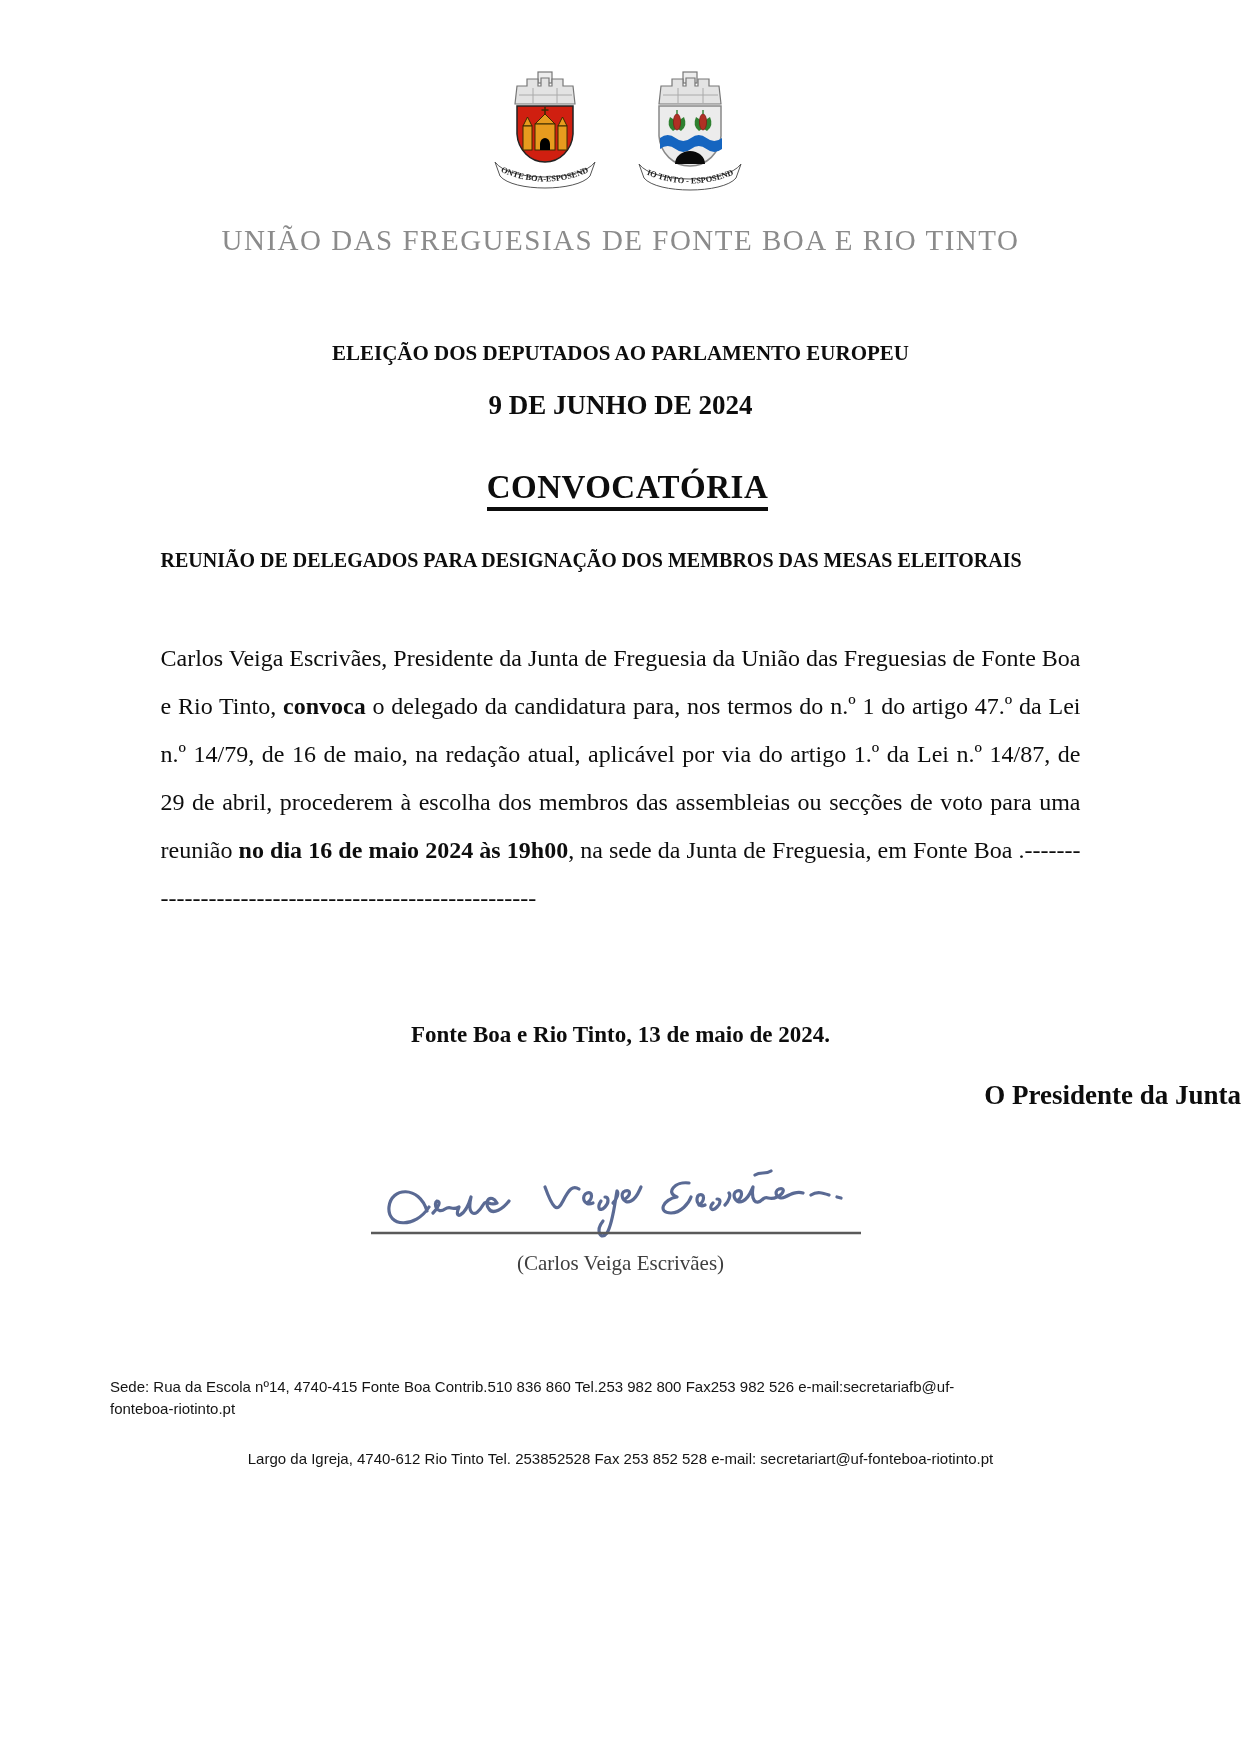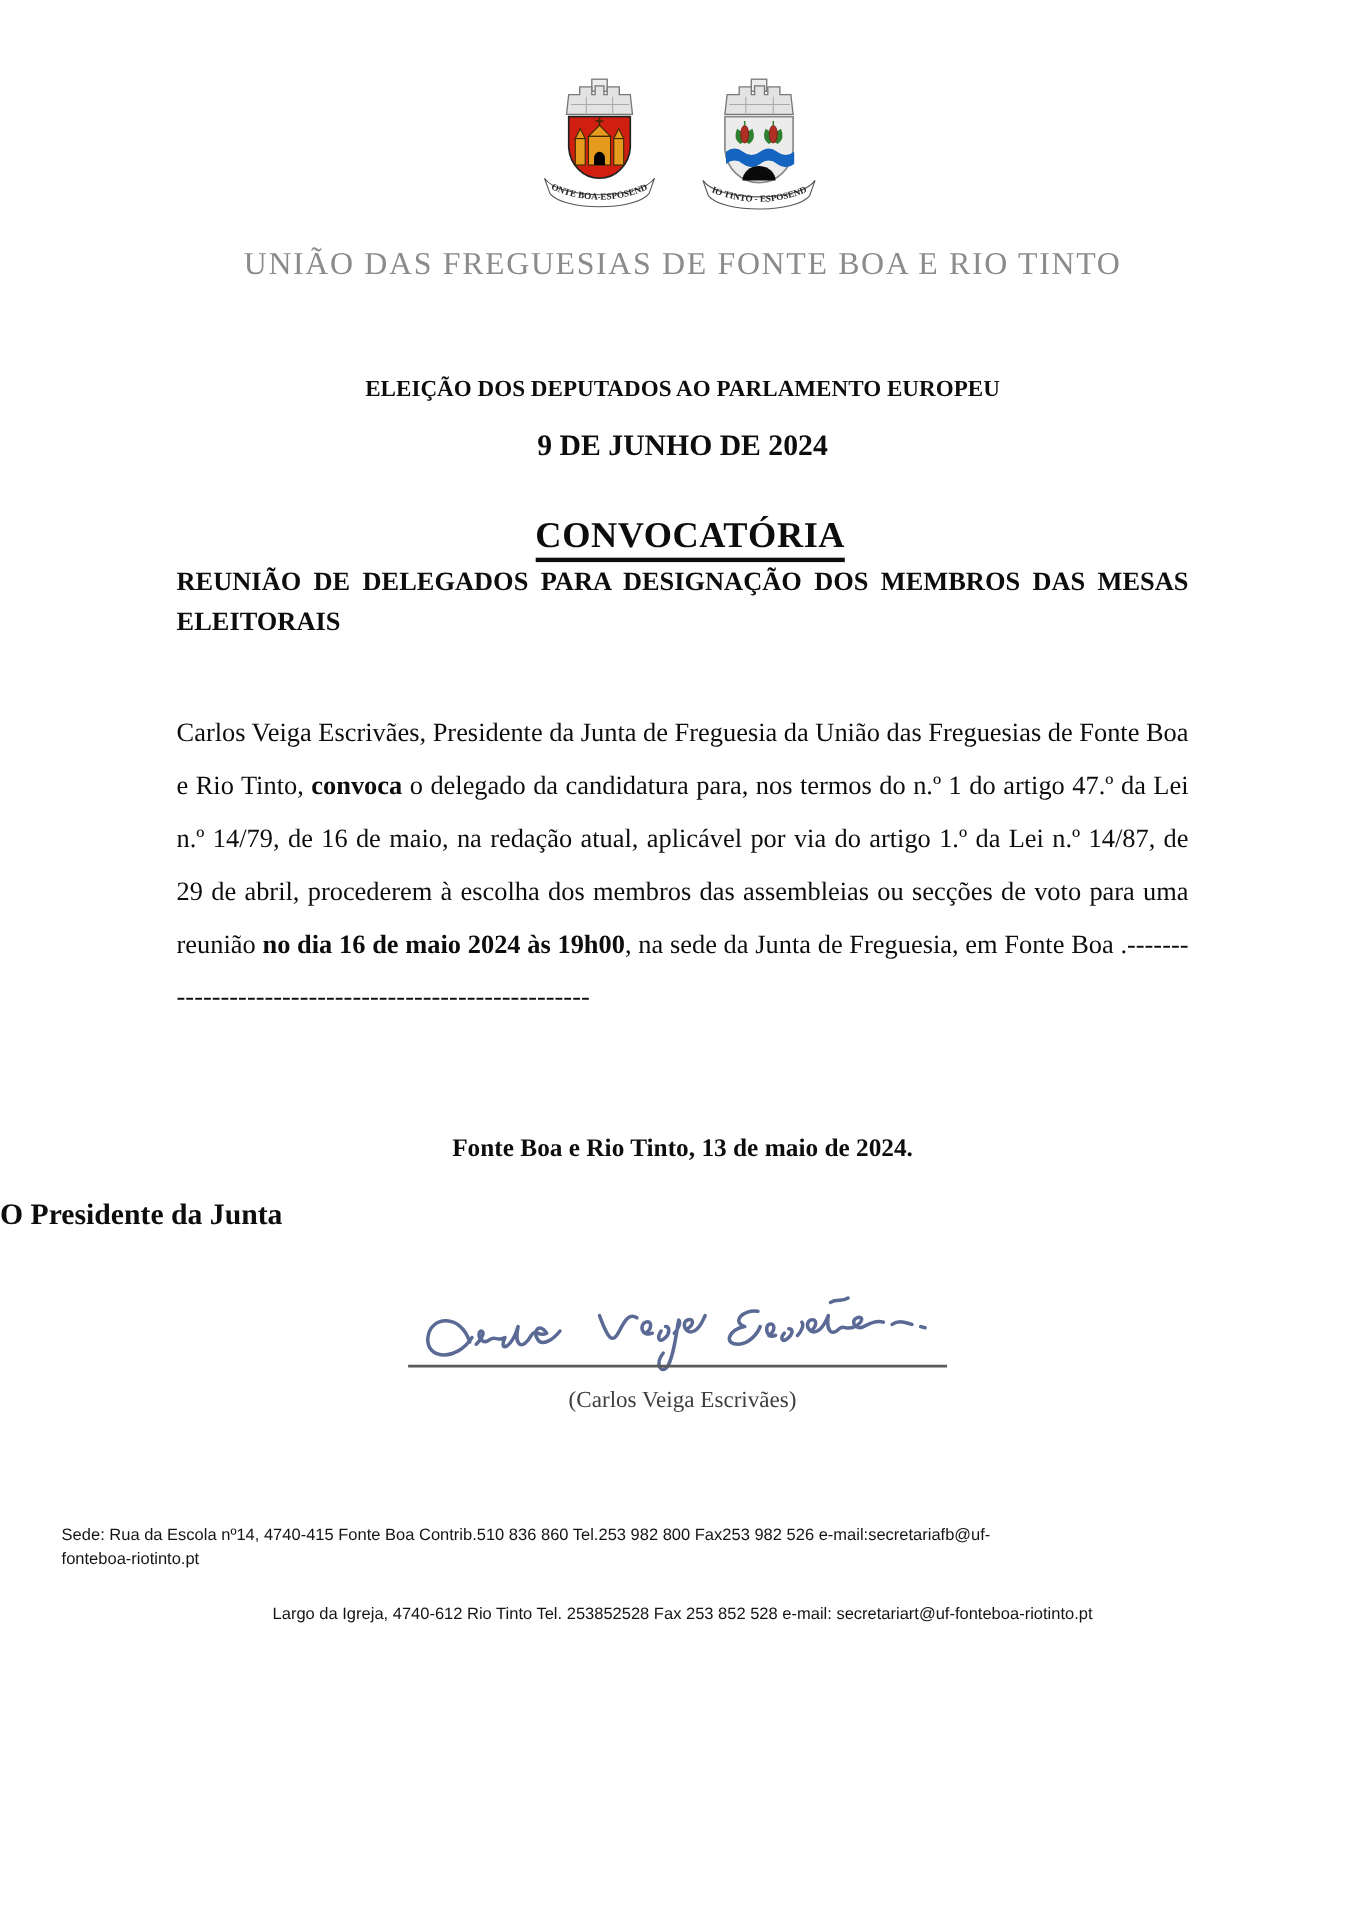--- a/index.html
+++ b/index.html
@@ -53,21 +53,22 @@
     display:inline-block;
     font-size:33px;
     font-weight:bold;
     color:#0d0d0d;
     border-bottom:4px solid #0d0d0d;
     padding-bottom:1px;
     letter-spacing:0.5px;
   }
   .content{width:920px;margin:0 auto;}
   .subheading{
-    font-size:24px;
+    margin-top:34px;
+    font-size:20px;
     font-weight:bold;
     text-align:justify;
     line-height:1.55;
     color:#0d0d0d;
   }
   .body-par{
     margin-top:58px;
     font-size:24px;
     line-height:48px;
     text-align:justify;
@@ -77,41 +78,41 @@
   .body-par span.b{font-weight:bold;}
   .closing-date{
     margin-top:100px;
     text-align:center;
     font-size:23px;
     font-weight:bold;
     color:#0d0d0d;
   }
   .signer-title{
     margin-top:32px;
-    text-align:left;
+    text-align:right;
     font-size:27px;
     font-weight:bold;
     color:#0d0d0d;
   }
   .signature-block{
     margin-top:34px;
     text-align:center;
   }
   .sig-svg{display:block;margin:0 auto;}
   .sig{fill:none;stroke:#4c5d8b;stroke-width:3.2;stroke-linecap:round;stroke-linejoin:round;opacity:.92;}
   .printed-name{
     margin-top:-4px;
     text-align:center;
     font-size:21px;
     color:#3f3f3f;
   }
   
   .footer1{
     margin-top:100px;
-    margin-left:56px;
+    margin-left:110px;
     width:900px;
     font-family:"Liberation Sans", sans-serif;
     font-size:15px;
     line-height:1.45;
     color:#141414;
   }
   .footer2{
     margin-top:30px;
     text-align:center;
     font-family:"Liberation Sans", sans-serif;

